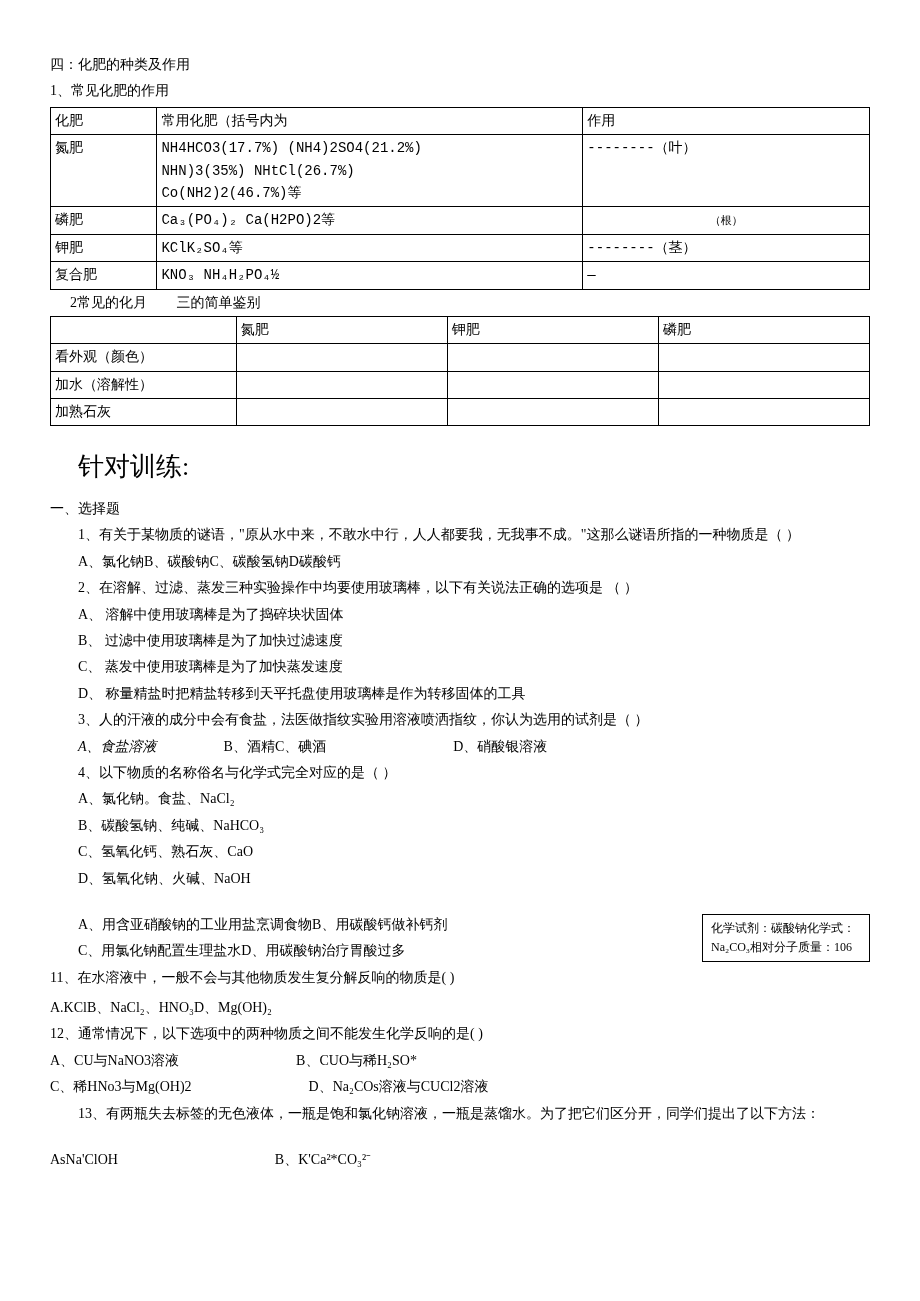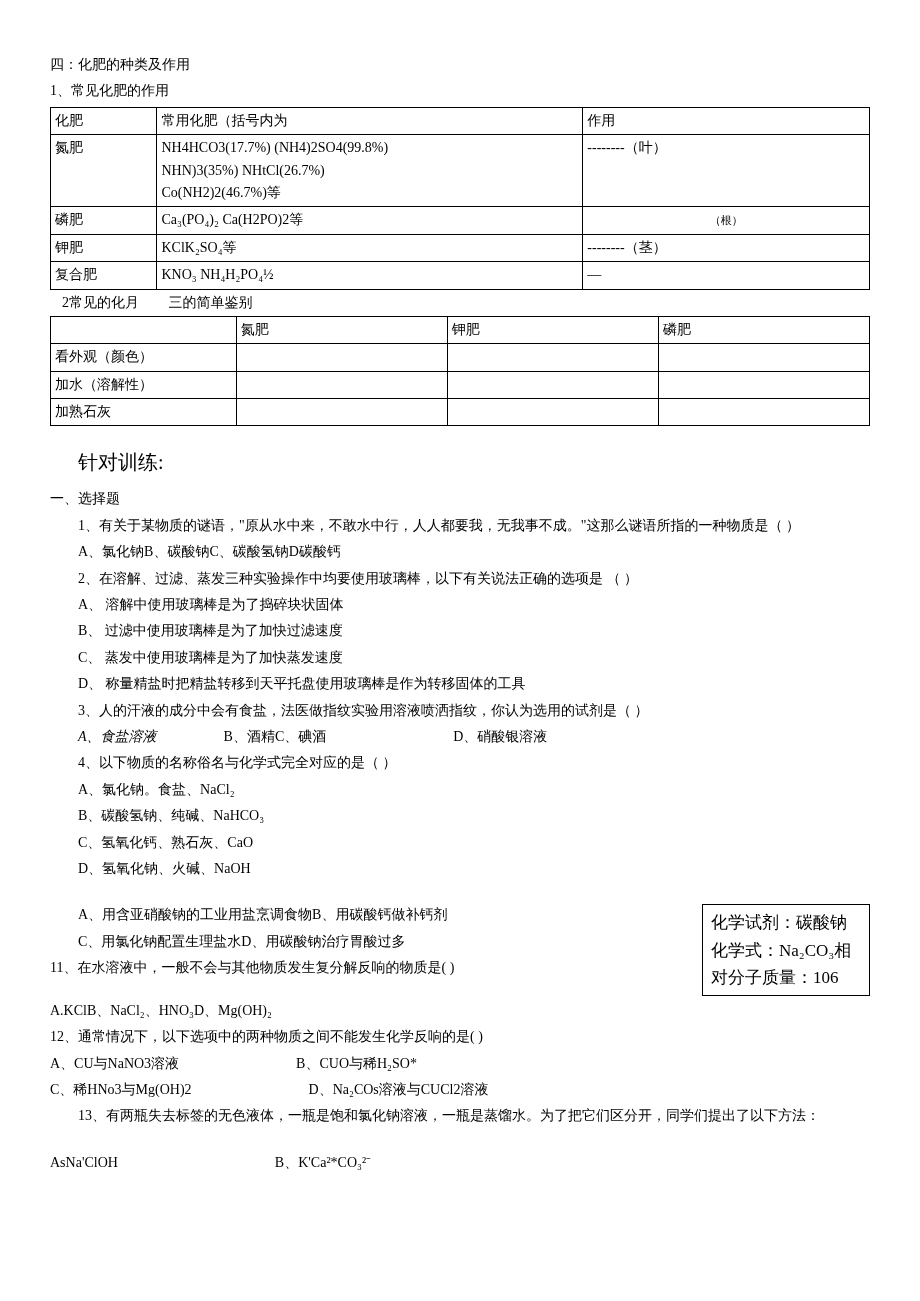--- a/index.html
+++ b/index.html
@@ -11,47 +11,48 @@
       width: 820px;
       background: white;
       color: #000;
     }
     .indent-1 { margin-left: 28px; }
     .indent-2 { margin-left: 56px; }
     table {
       border-collapse: collapse;
       width: 100%;
       margin: 2px 0;
+      font-family: Liberation Mono, monospace;
     }
     td, th {
       border: 1px solid #000;
       padding: 2px 4px;
       text-align: left;
       vertical-align: top;
       font-weight: normal;
     }
     .table1 td:nth-child(1) { width: 13%; }
     .table1 td:nth-child(2) { width: 52%; }
     .table1 td:nth-child(3) { width: 35%; text-align: center; }
     .table2 td { width: 25%; }
     .table2 td:first-child { width: 22%; }
     .section-title {
       font-family: "KaiTi", "楷体", serif;
-      font-size: 20px;
+      font-size: 26px;
       margin: 20px 0 10px 28px;
     }
     .para { margin: 4px 0; }
     .option-block { margin: 4px 0 4px 28px; }
     .float-box {
       float: right;
       border: 1px solid #000;
       padding: 4px 8px;
       width: 150px;
       margin-left: 10px;
-      font-size: 17px;
+      font-size: 12px;
     }
     .clear { clear: both; }
     .gap-after { margin-bottom: 24px; }
     .wide-space { display: inline-block; width: 60px; }
     .small-note { font-size: 11px; line-height: 1.1; }
   </style>
 </head>
 <body>
 
 <div class="indent-1 para">四：化肥的种类及作用</div>
@@ -60,21 +61,21 @@
 <table class="table1">
   <tbody>
       <tr>
     <td>化肥</td>
     <td>常用化肥（括号内为</td>
     <td style="text-align:left">作用</td>
   </tr>
   <tr>
     <td>氮肥</td>
     <td>
-      <div>NH4HCO3(17.7%)      (NH4)2SO4(99.8%)</div>
+      <div>NH4HCO3(17.7%)      (NH4)2SO4(21.2%)</div>
       <div>NHN)3(35%)       NHtCl(26.7%)</div>
       <div>Co(NH2)2(46.7%)等</div>
     </td>
     <td style="text-align:left;vertical-align:top">--------（叶）</td>
   </tr>
   <tr>
     <td>磷肥</td>
     <td>Ca₃(PO₄)₂      Ca(H2PO)2等</td>
     <td><span class="small-note">（根）</span></td>
   </tr>
@@ -85,21 +86,21 @@
   </tr>
   <tr>
     <td>复合肥</td>
     <td>KNO₃       NH₄H₂PO₄½</td>
     <td style="text-align:left">—</td>
   </tr>
 </tbody>
   </table>
 
 <div style="display:flex">
-  <span style="width:13%;margin-left:12px">2常见的化月</span>
+  <span style="width:13%;margin-left:20px">2常见的化月</span>
   <span>三的简单鉴别</span>
 </div>
 
 <table class="table2">
   <tbody>
       <tr>
     <td></td>
     <td>氮肥</td>
     <td>钾肥</td>
     <td>磷肥</td>

